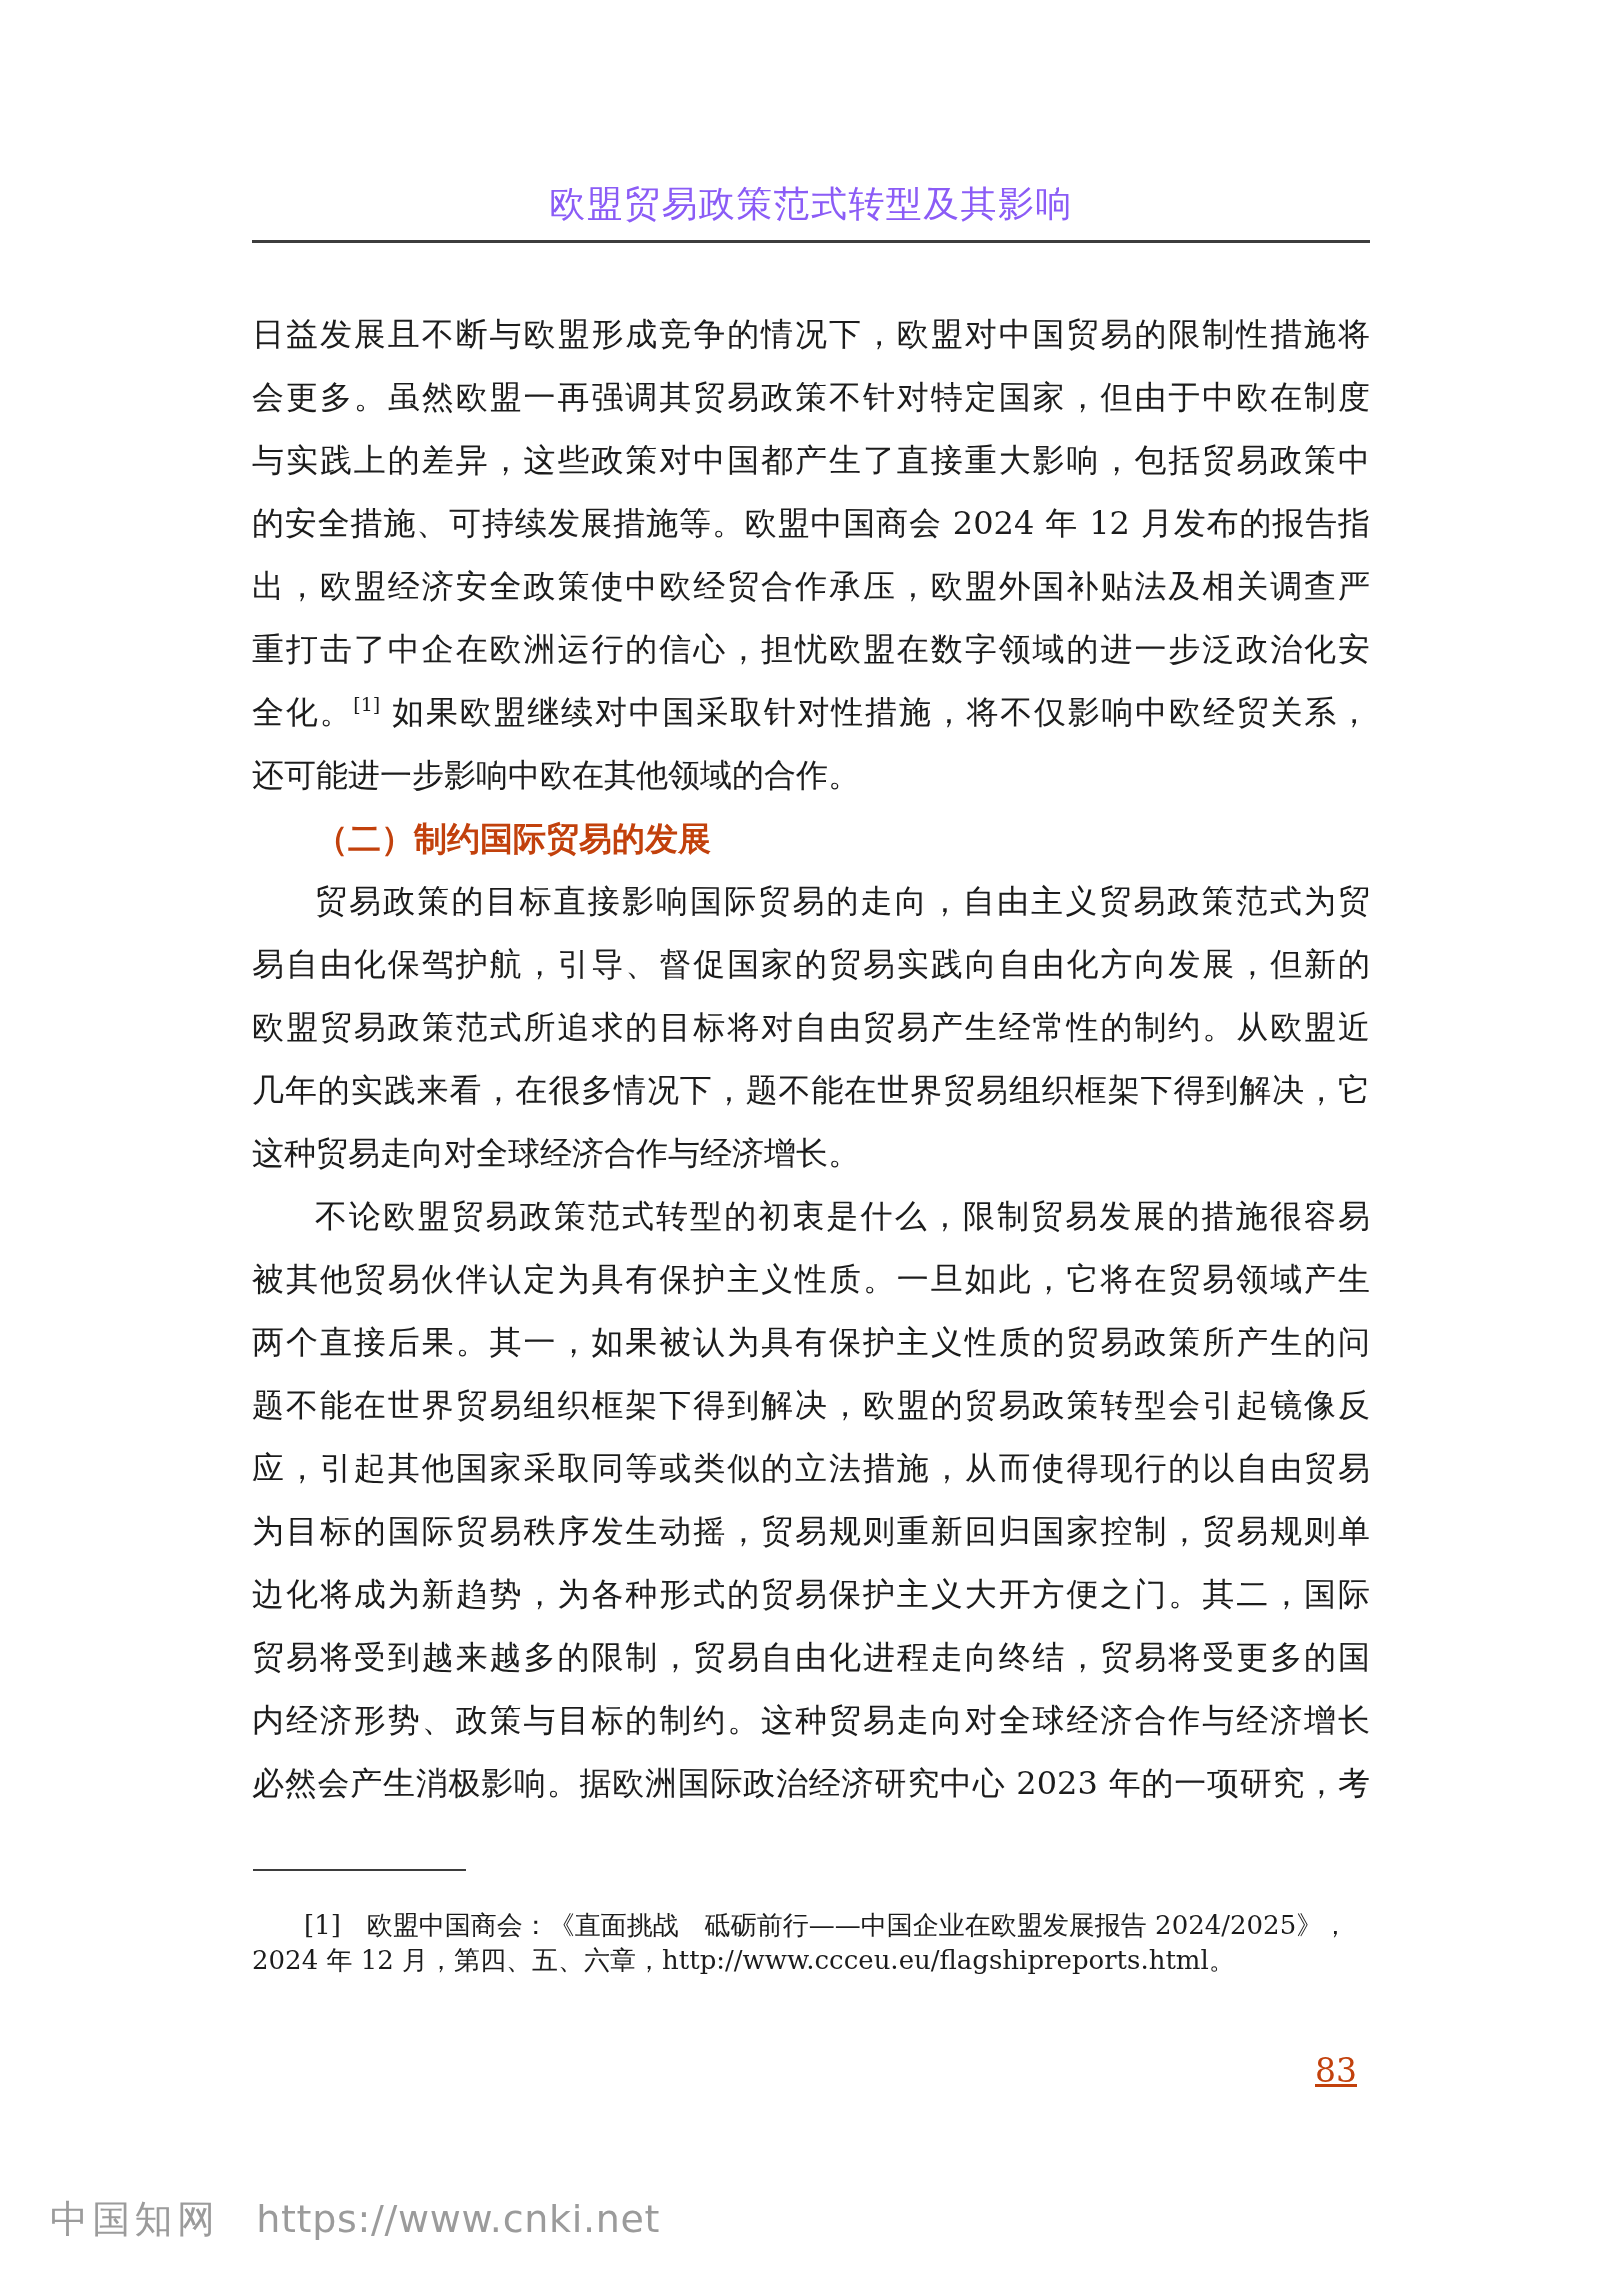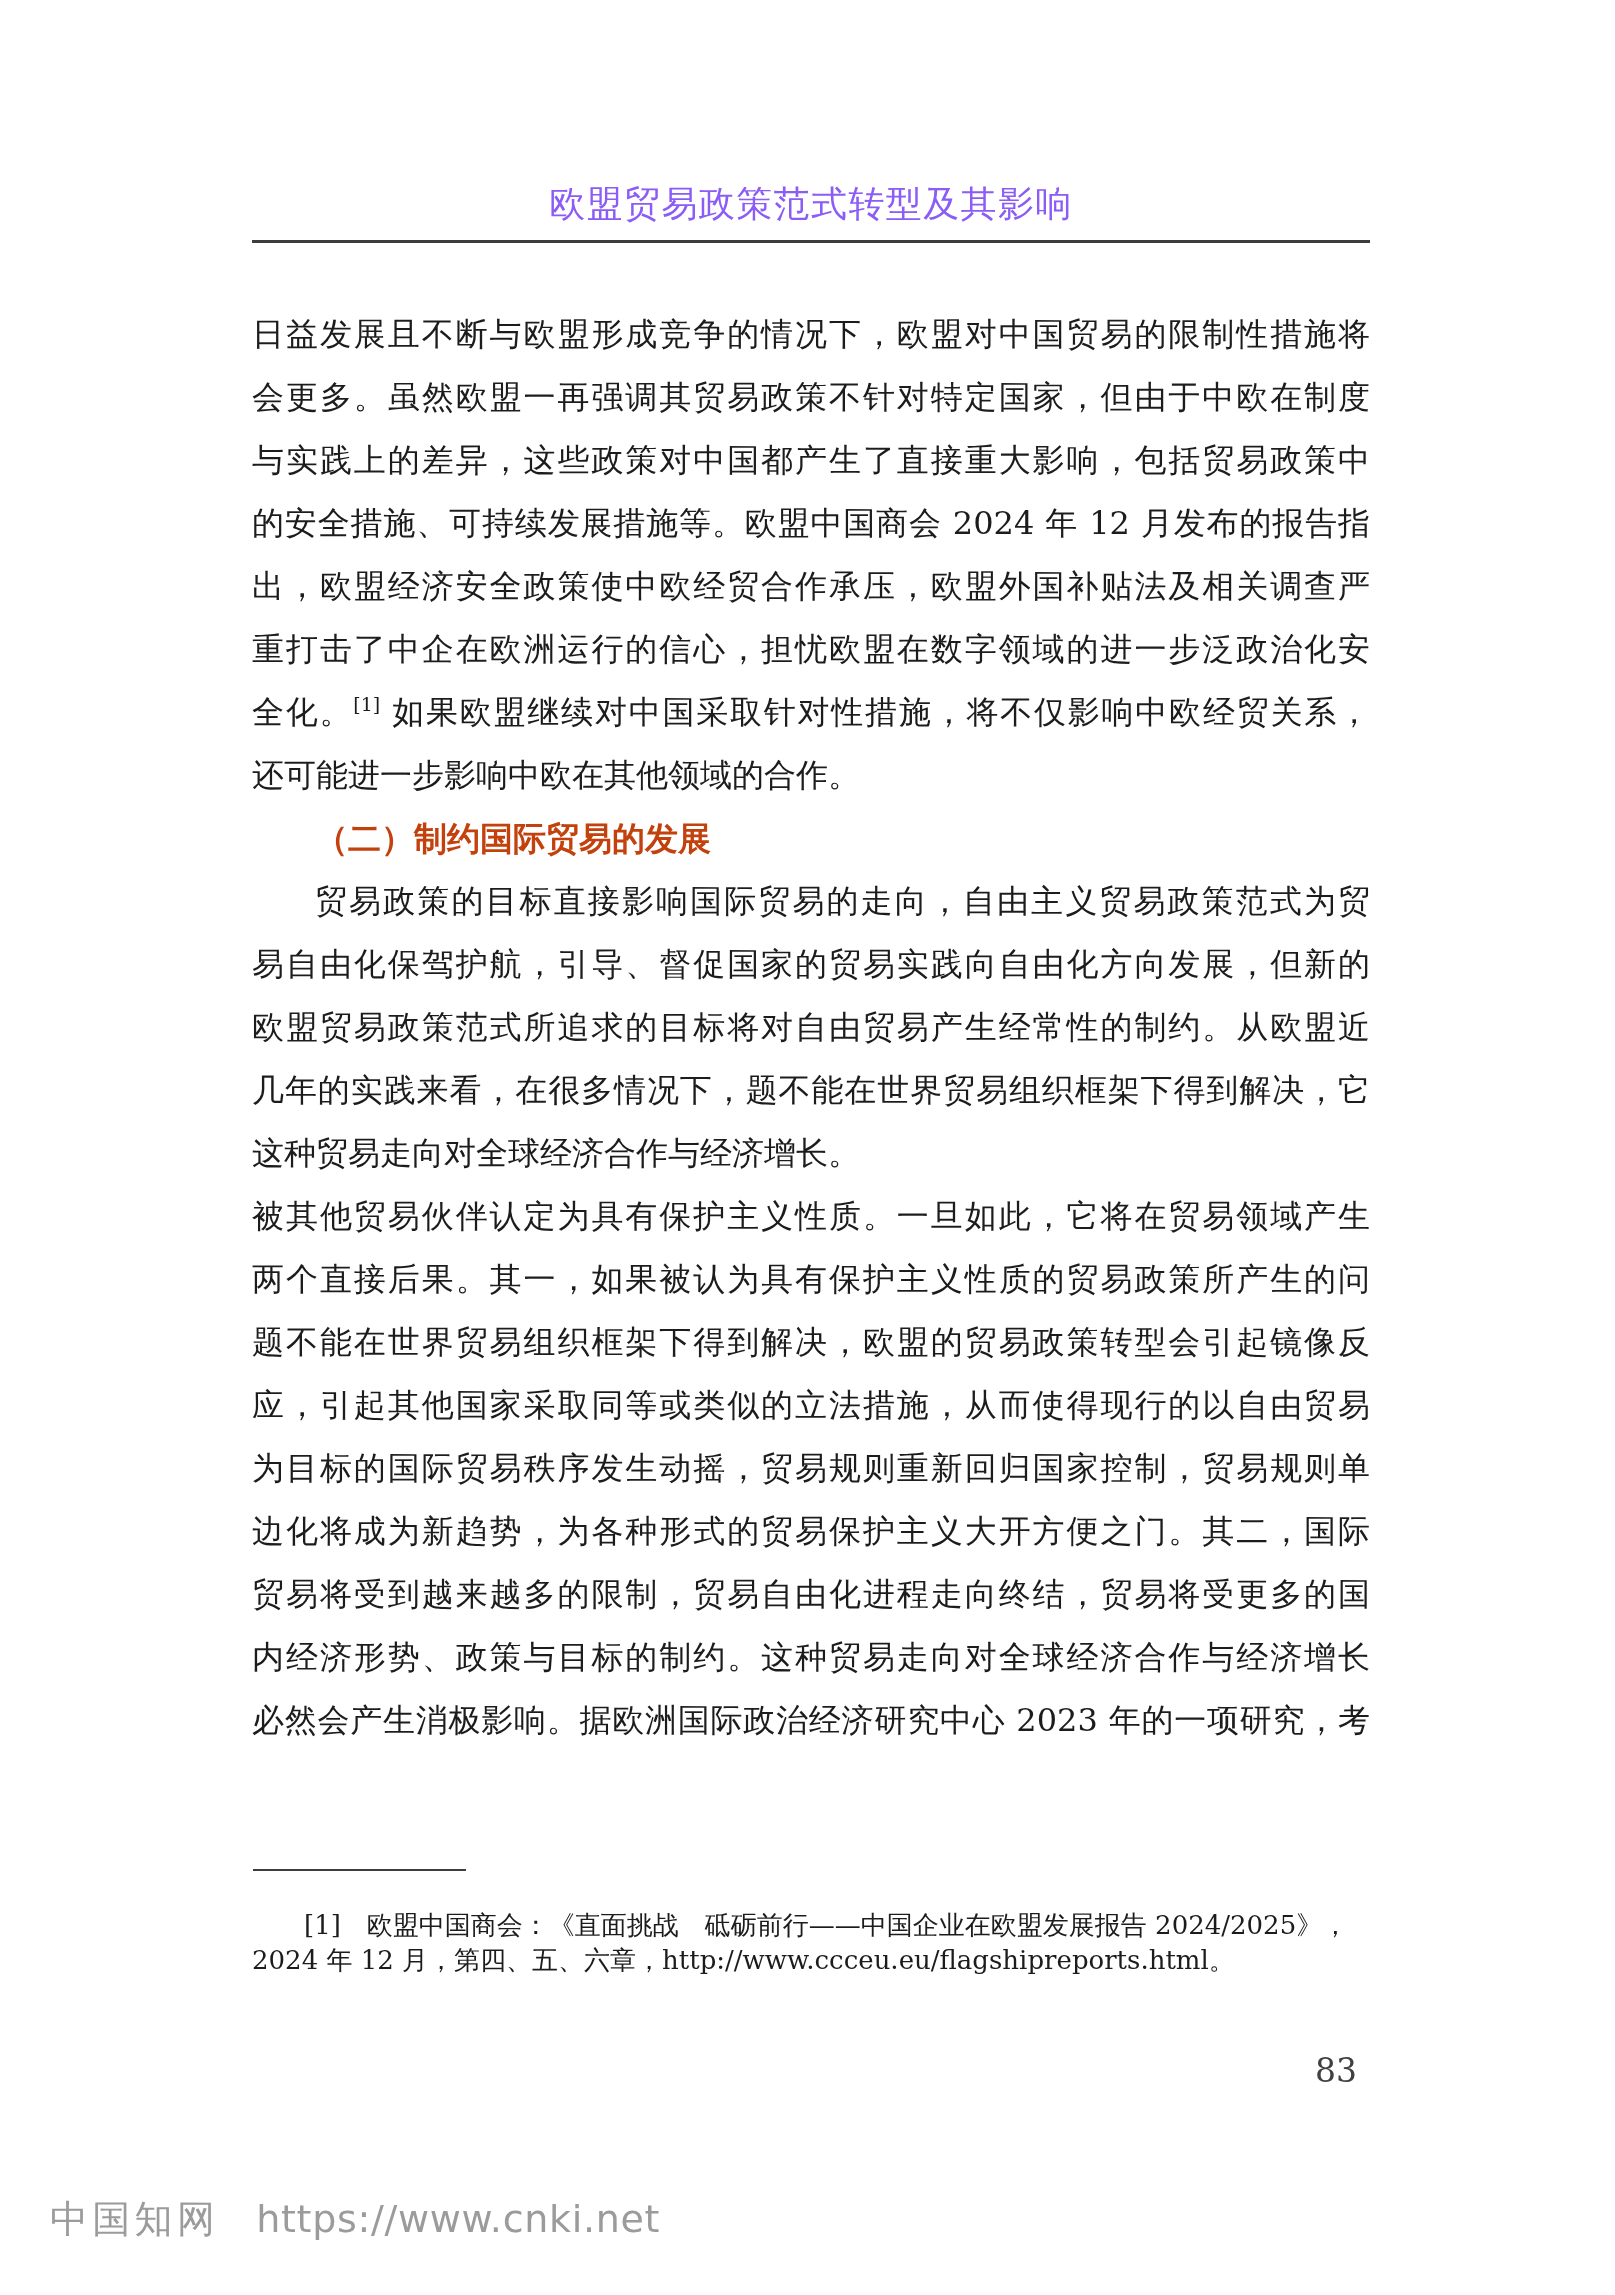--- a/index.html
+++ b/index.html
@@ -44,22 +44,23 @@
     background:#3d3d3d;
   }
   .footnote {
     position:absolute; left:252px; top:1908px; width:1118px;
     font-size:26px; color:#1c1c1c;
   }
   .fn-line { line-height:35px; text-align:left; }
   .fn-line.indent { text-indent:52px; }
   .page-number {
     position:absolute; top:2049px; left:252px; width:1105px;
-    text-align:right; font-size:33px; color:#404040;
+    text-align:right; font-size:33px; color:#c2410c;
     line-height:43px;
+    text-decoration:underline;
   }
   .footer {
     position:absolute; left:50px; top:2198px; height:43px; line-height:43px;
     color:#9b9b9b;
     font-family:"DejaVu Sans","Liberation Sans",sans-serif;
     font-size:38px; white-space:nowrap;
   }
   .footer .site { letter-spacing:4.3px; }
   .footer .url { margin-left:37px; letter-spacing:0.7px; }
 </style>
@@ -80,20 +81,21 @@
       <div class="line">出，欧盟经济安全政策使中欧经贸合作承压，欧盟外国补贴法及相关调查严</div>
       <div class="line">重打击了中企在欧洲运行的信心，担忧欧盟在数字领域的进一步泛政治化安</div>
       <div class="line"><span>全化。</span><sup>[1]</sup><span> 如果欧盟继续对中国采取针对性措施，将不仅影响中欧经贸关系，</span></div>
       <div class="line para-end">还可能进一步影响中欧在其他领域的合作。</div>
       <div class="line heading">（二）制约国际贸易的发展</div>
       <div class="line indent">贸易政策的目标直接影响国际贸易的走向，自由主义贸易政策范式为贸</div>
       <div class="line">易自由化保驾护航，引导、督促国家的贸易实践向自由化方向发展，但新的</div>
       <div class="line">欧盟贸易政策范式所追求的目标将对自由贸易产生经常性的制约。从欧盟近</div>
       <div class="line">几年的实践来看，在很多情况下，题不能在世界贸易组织框架下得到解决，它</div>
       <div class="line para-end">这种贸易走向对全球经济合作与经济增长。</div>
+      <div class="line indent">不论欧盟贸易政策范式转型的初衷是什么，限制贸易发展的措施很容易</div>
       <div class="line">被其他贸易伙伴认定为具有保护主义性质。一旦如此，它将在贸易领域产生</div>
       <div class="line">两个直接后果。其一，如果被认为具有保护主义性质的贸易政策所产生的问</div>
       <div class="line">题不能在世界贸易组织框架下得到解决，欧盟的贸易政策转型会引起镜像反</div>
       <div class="line">应，引起其他国家采取同等或类似的立法措施，从而使得现行的以自由贸易</div>
       <div class="line">为目标的国际贸易秩序发生动摇，贸易规则重新回归国家控制，贸易规则单</div>
       <div class="line">边化将成为新趋势，为各种形式的贸易保护主义大开方便之门。其二，国际</div>
       <div class="line">贸易将受到越来越多的限制，贸易自由化进程走向终结，贸易将受更多的国</div>
       <div class="line">内经济形势、政策与目标的制约。这种贸易走向对全球经济合作与经济增长</div>
       <div class="line">必然会产生消极影响。据欧洲国际政治经济研究中心 2023 年的一项研究，考</div>
     </div>

